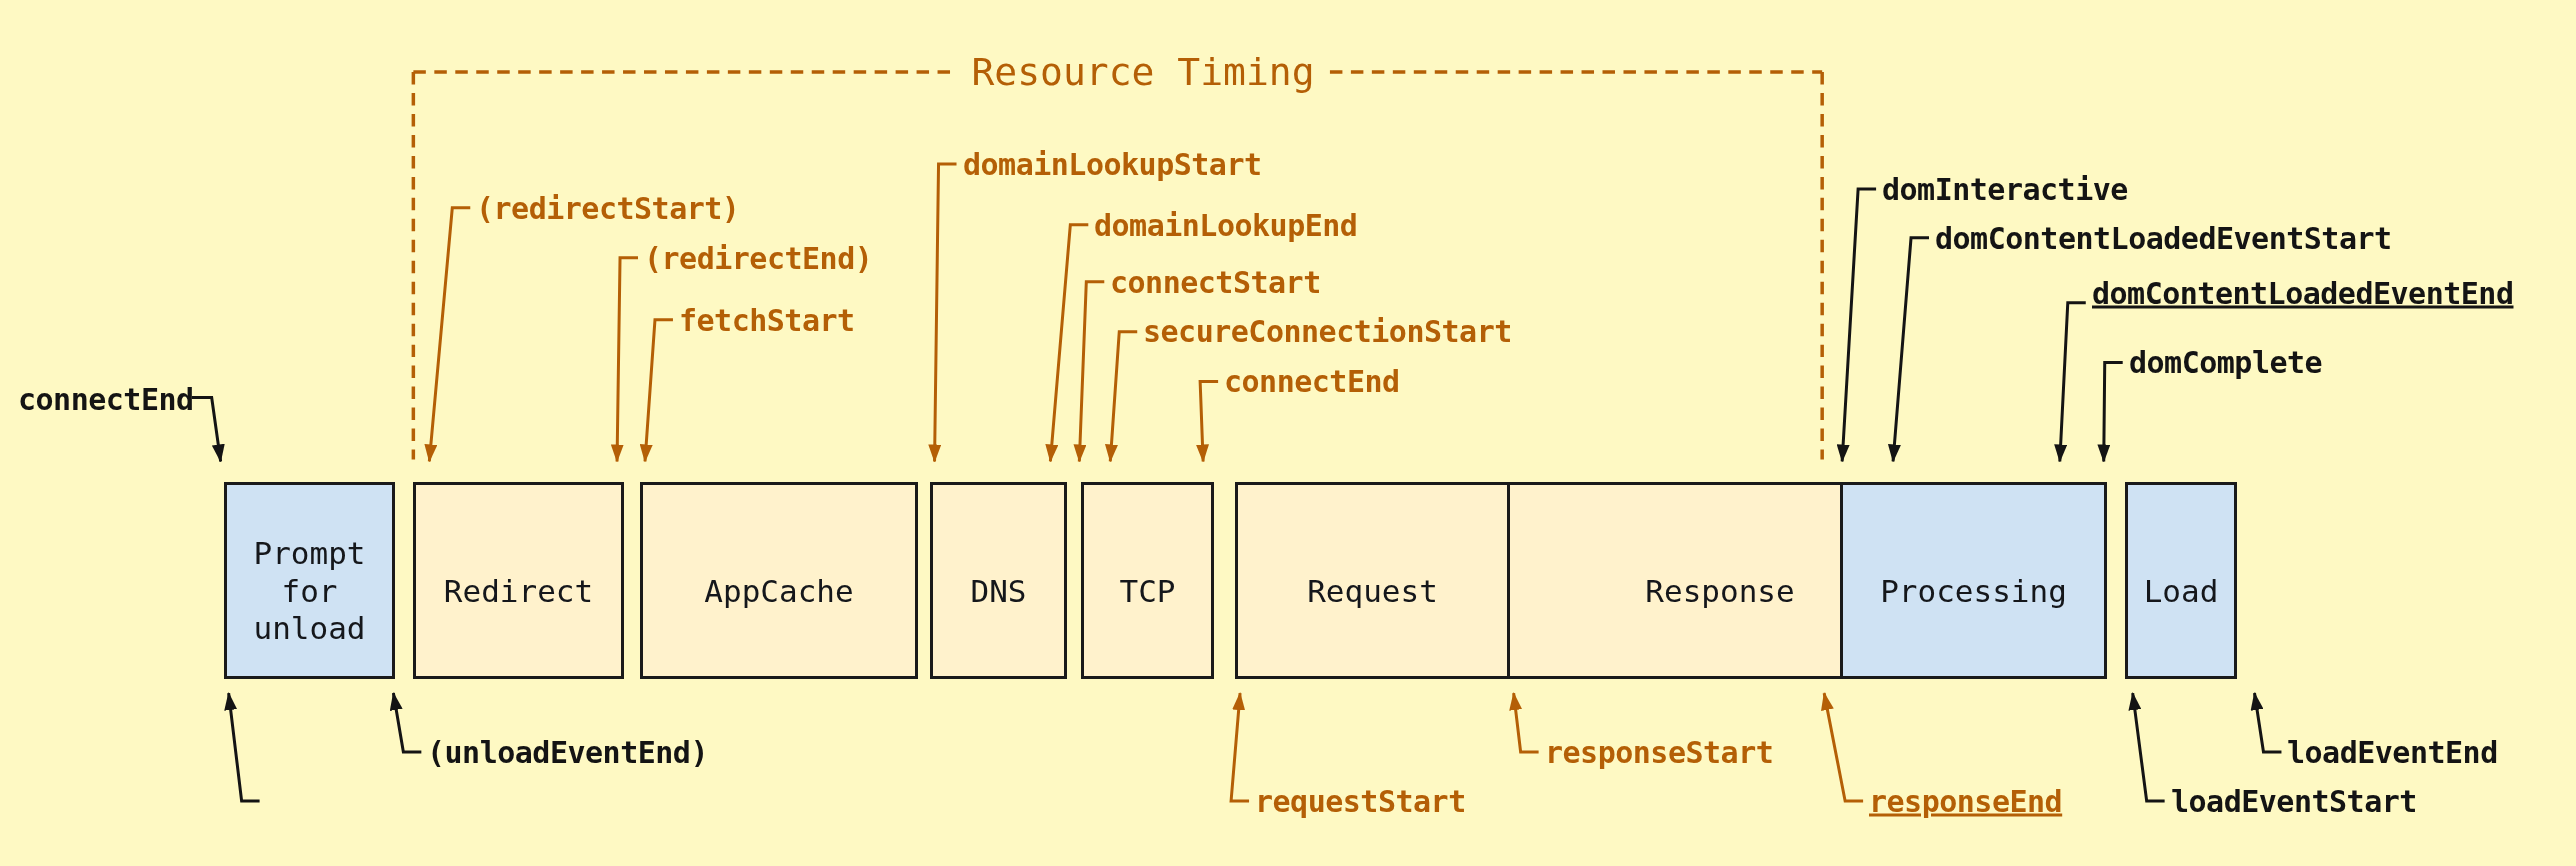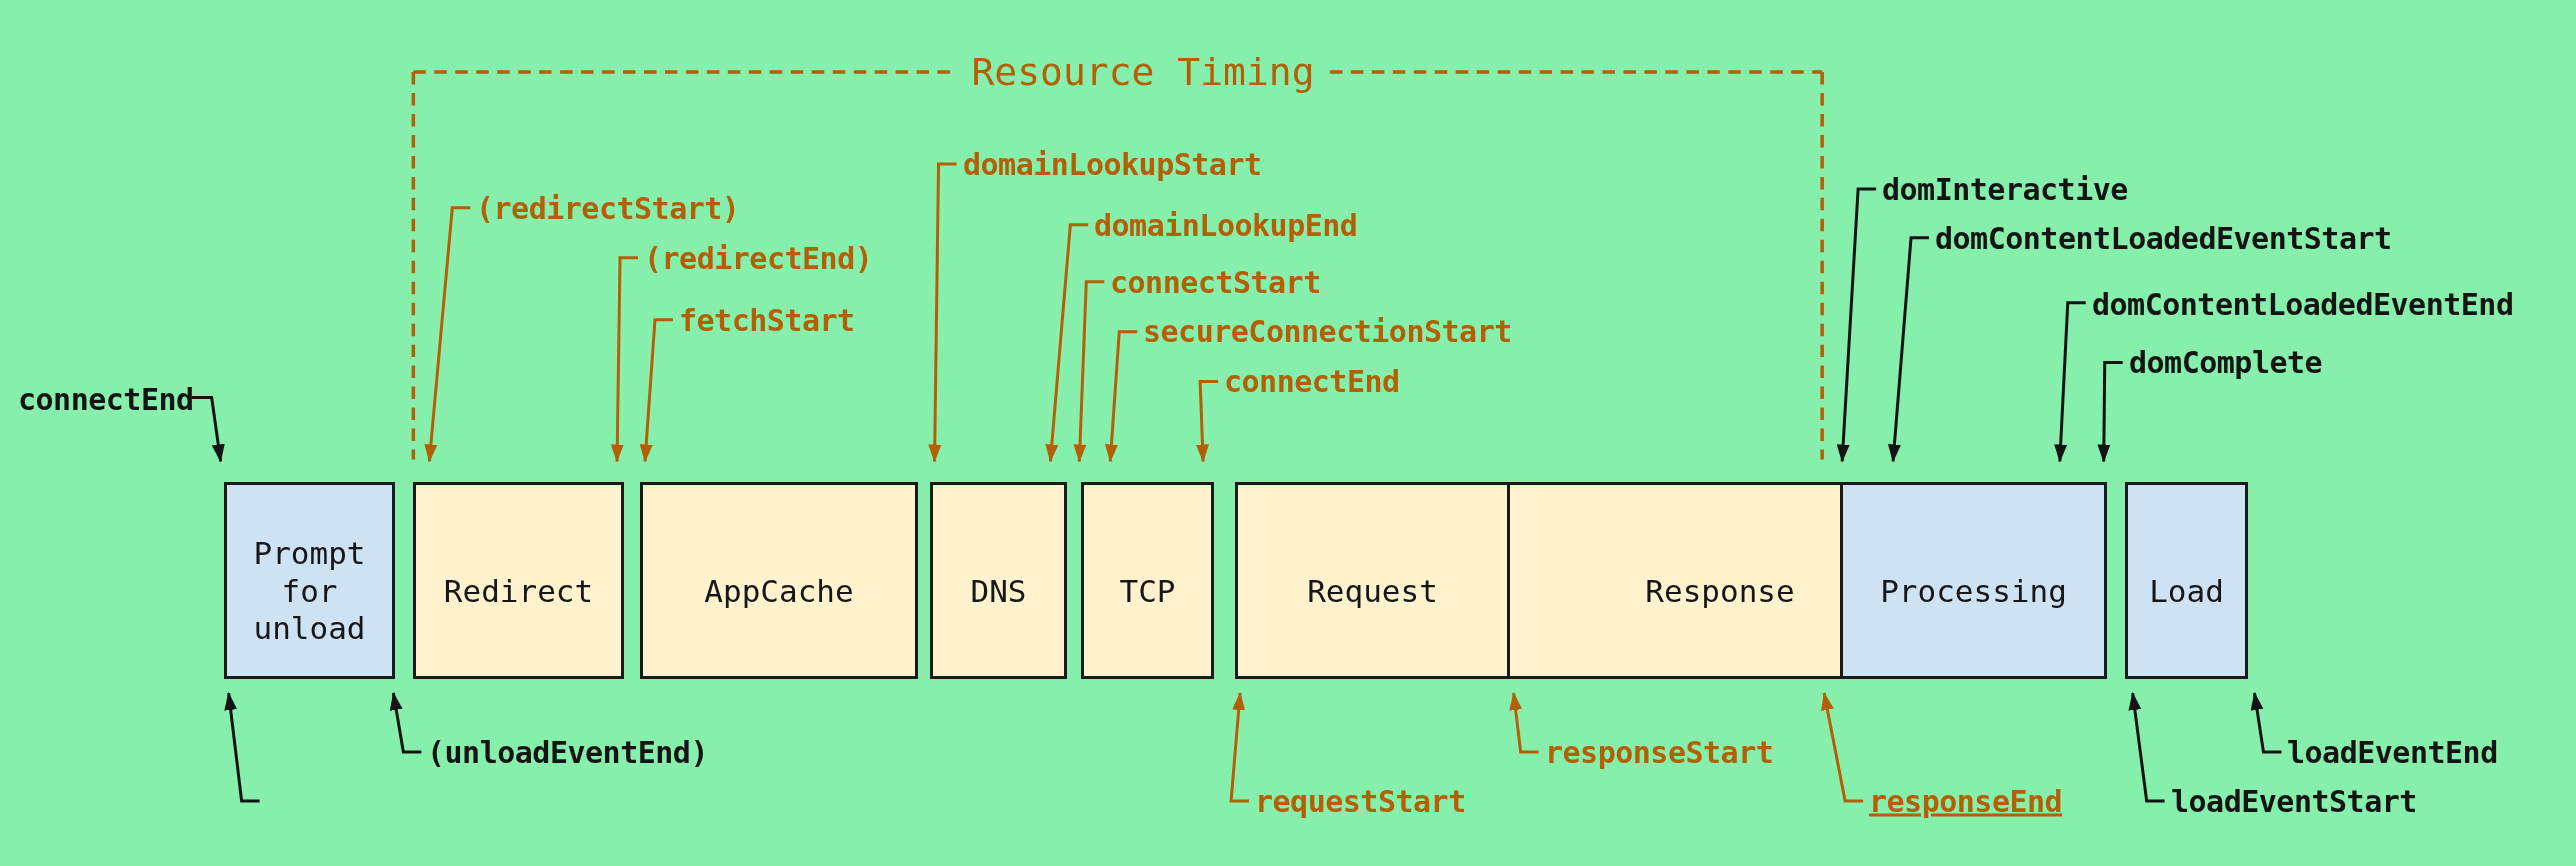--- a/index.html
+++ b/index.html
@@ -6,21 +6,21 @@
     --brown:#b45f06;
     --ink:#141414;
     --border:#1a1a1a;
     --blue:#cfe2f3;
     --cream:#fff2cc;
   }
   html,body{margin:0;padding:0;background:#ffffff;}
   #stage{
     position:relative;
     width:2576px;height:867px;
-    background:#86efac;
+    background:#fef9c3;
     overflow:hidden;
     font-family:"DejaVu Sans Mono","Liberation Mono",monospace;
   }
   #wires{position:absolute;left:0;top:0;width:2576px;height:867px;pointer-events:none;}
 
   .lbl{
     position:absolute;
     transform:translateY(-50%);
     white-space:nowrap;
     font-weight:bold;
@@ -138,29 +138,29 @@
     <div class="rr-cell request">
       <span class="box-label">Request</span>
     </div>
     <div class="rr-cell response">
       <span class="box-label">Response</span>
     </div>
   </div>
   <div class="box blue" style="left:1840px;width:267px;">
     <span class="box-label">Processing</span>
   </div>
-  <div class="box blue" style="left:2125px;width:123px;">
+  <div class="box blue" style="left:2125px;width:112px;">
     <span class="box-label">Load</span>
   </div>
 
   <div class="lbl black" style="left:18px;top:399px;">connectEnd</div>
   <div class="lbl black" style="left:427px;top:752px;">(unloadEventEnd)</div>
   <div class="lbl black" style="left:1882px;top:189px;">domInteractive</div>
   <div class="lbl black" style="left:1935px;top:238px;">domContentLoadedEventStart</div>
-  <div class="lbl black" style="left:2092px;top:304px;">domContentLoadedEventEnd</div>
+  <div class="lbl black" style="left:2092px;top:293px;text-decoration:underline;">domContentLoadedEventEnd</div>
   <div class="lbl black" style="left:2129px;top:362px;">domComplete</div>
   <div class="lbl black" style="left:2171px;top:801px;">loadEventStart</div>
   <div class="lbl black" style="left:2287px;top:752px;">loadEventEnd</div>
 
   <div class="lbl brown" style="left:476px;top:208px;">(redirectStart)</div>
   <div class="lbl brown" style="left:644px;top:258px;">(redirectEnd)</div>
   <div class="lbl brown" style="left:679px;top:320px;">fetchStart</div>
   <div class="lbl brown" style="left:963px;top:164px;">domainLookupStart</div>
   <div class="lbl brown" style="left:1094px;top:225px;">domainLookupEnd</div>
   <div class="lbl brown" style="left:1110px;top:282px;">connectStart</div>

